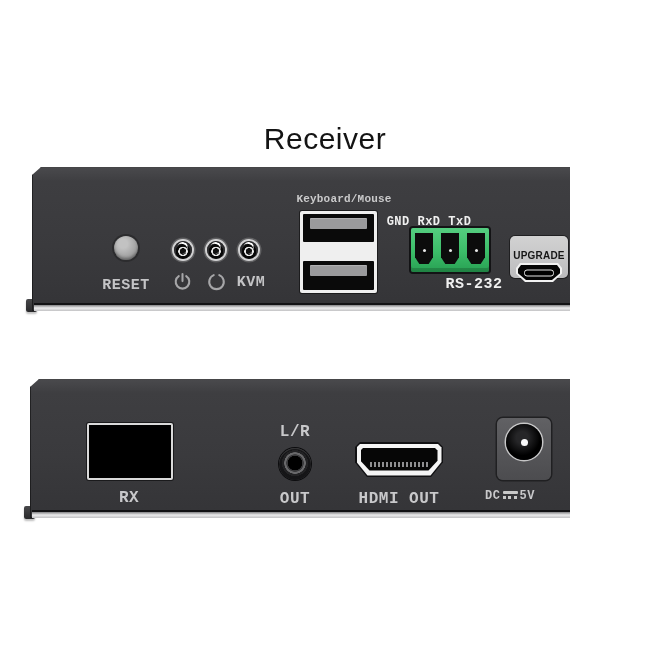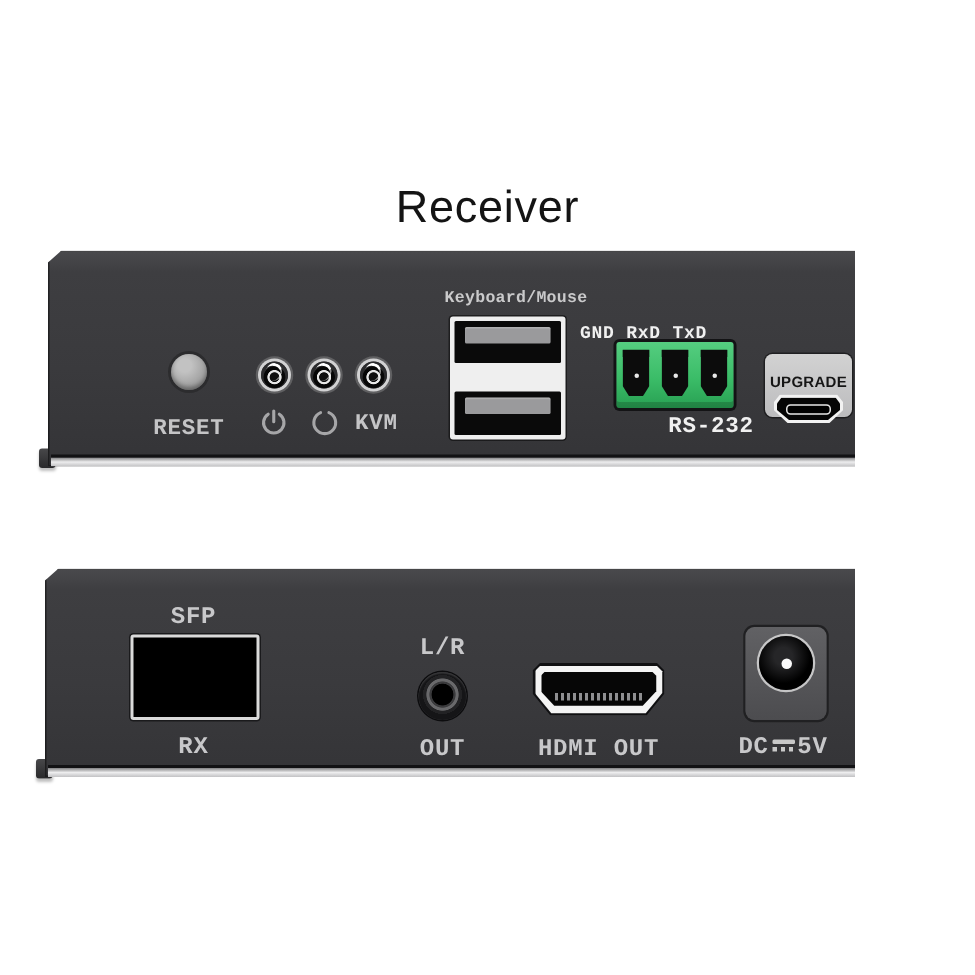--- a/index.html
+++ b/index.html
@@ -145,38 +145,37 @@
       <div class="musb">
         <div class="musb-inner">
           <div class="musb-slot"></div>
         </div>
       </div>
     </div>
   </div>
 
   <div class="panel rear">
 
-    <div class="cl" style="left:39px;top:23px;width:120px;font-size:16px;color:#c8c8ca;">SFP</div>
     <div class="sfp-port"></div>
     <div class="cl" style="left:205px;top:44px;width:120px;font-size:16px;color:#c8c8ca;">L/R</div>
 
     <div class="cl" style="left:39px;top:110px;width:120px;font-size:16px;color:#c8c8ca;">RX</div>
     <div class="jack"></div>
     <div class="cl" style="left:205px;top:111px;width:120px;font-size:16px;color:#c8c8ca;">OUT</div>
 
     <div class="hdmi">
       <div class="hdmi-shell">
         <div class="hdmi-inner">
           <div class="hdmi-pins"></div>
         </div>
       </div>
     </div>
     <div class="cl" style="left:299px;top:111px;width:140px;font-size:16px;color:#c8c8ca;">HDMI OUT</div>
 
     <div class="dc-plate">
       <div class="dc-hole"></div>
     </div>
-    <div class="cl dc-label" style="left:432px;top:110px;width:120px;font-size:16px;color:#c8c8ca;">
+    <div class="cl dc-label" style="left:420px;top:110px;width:120px;font-size:12px;color:#c8c8ca;">
       <span>DC</span><span class="dcsym"><span class="solid"></span><span class="dash"></span></span><span>5V</span>
     </div>
   </div>
 
 </div>
 
 </body></html>

